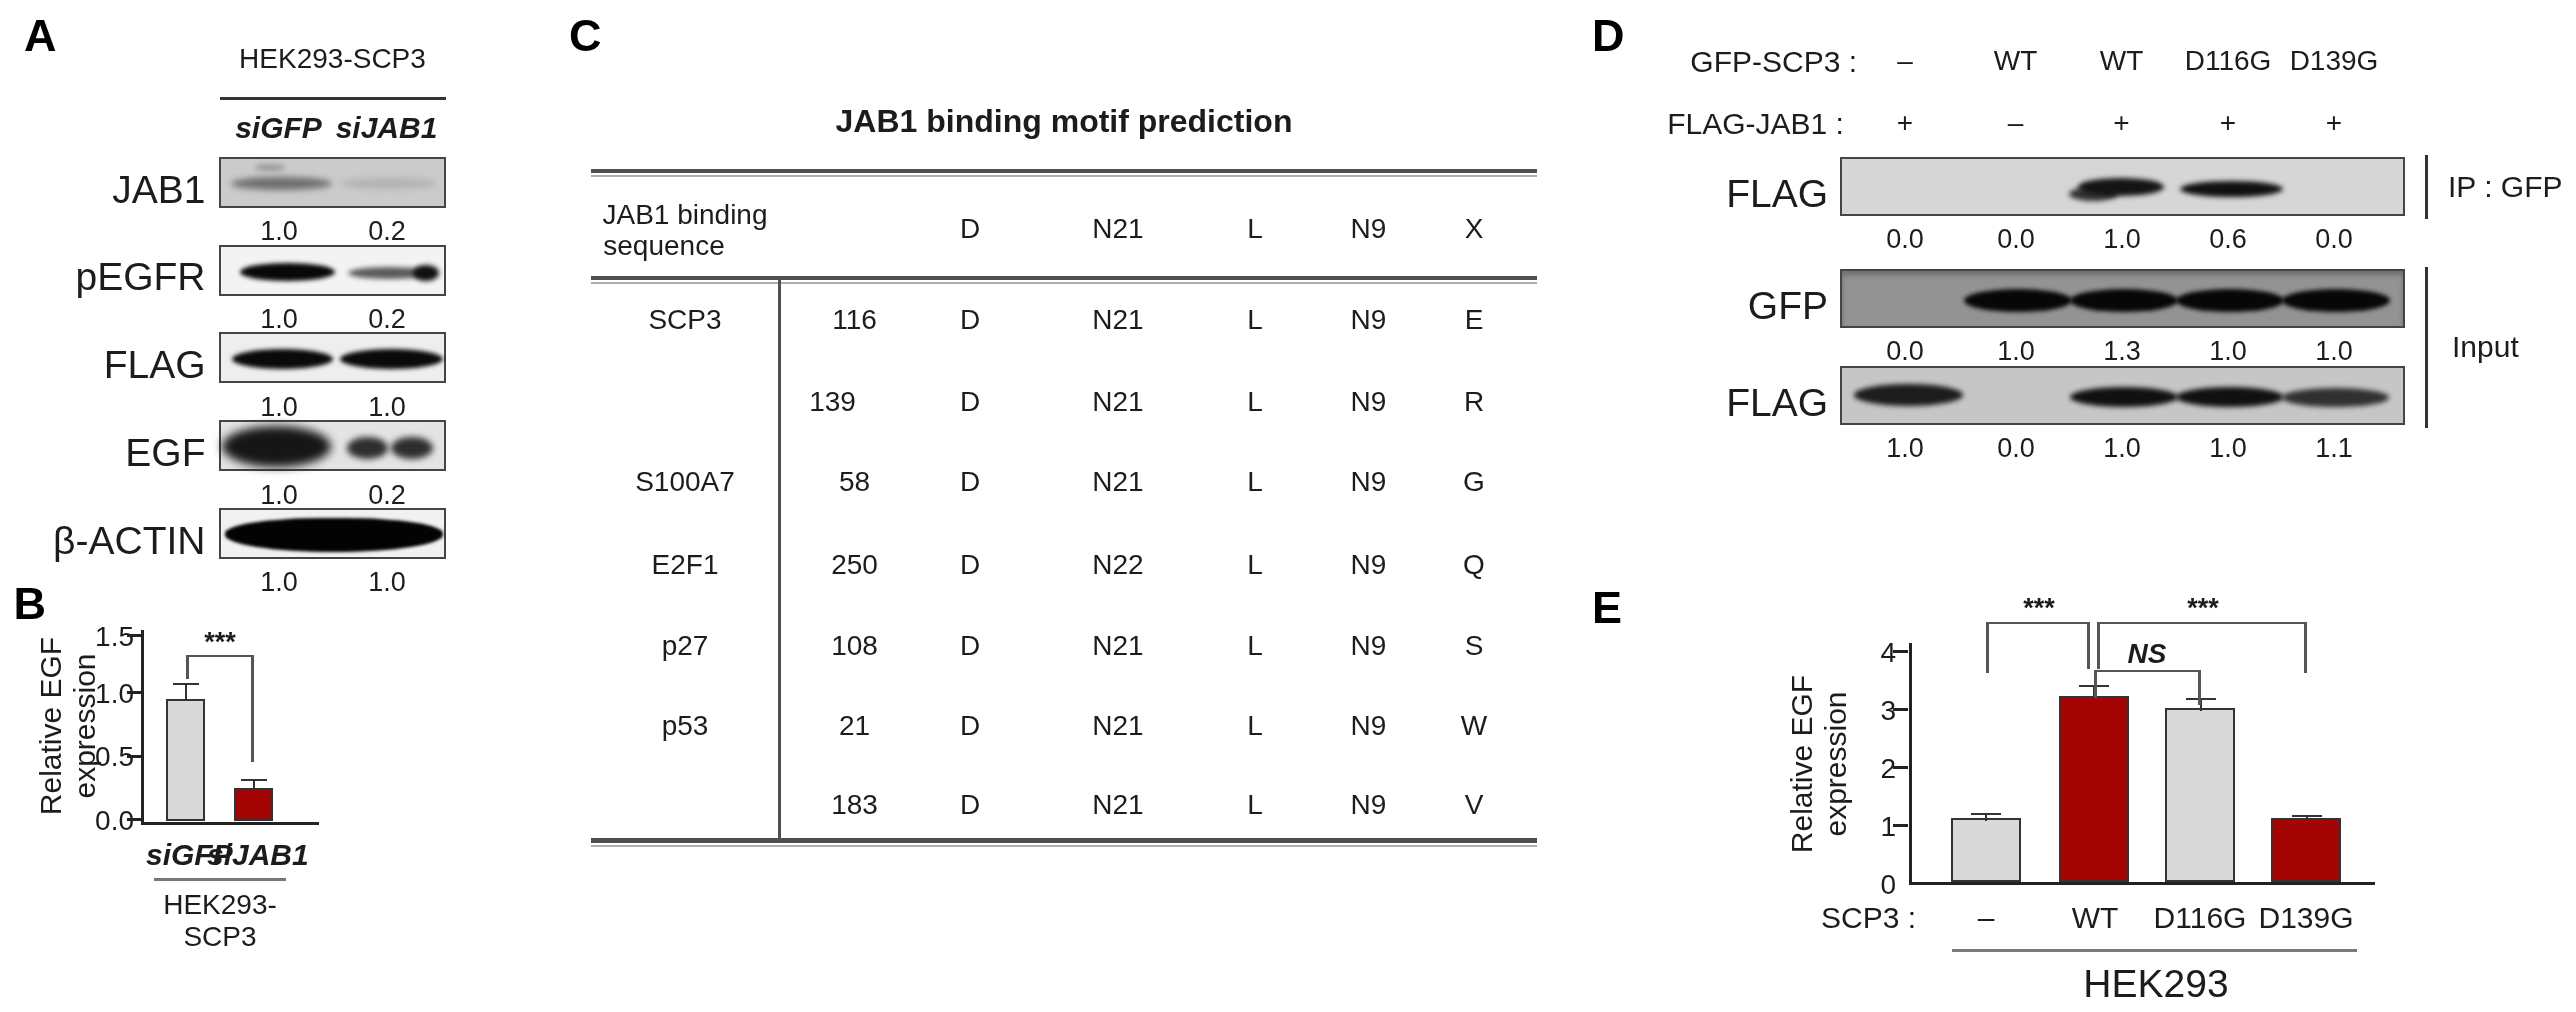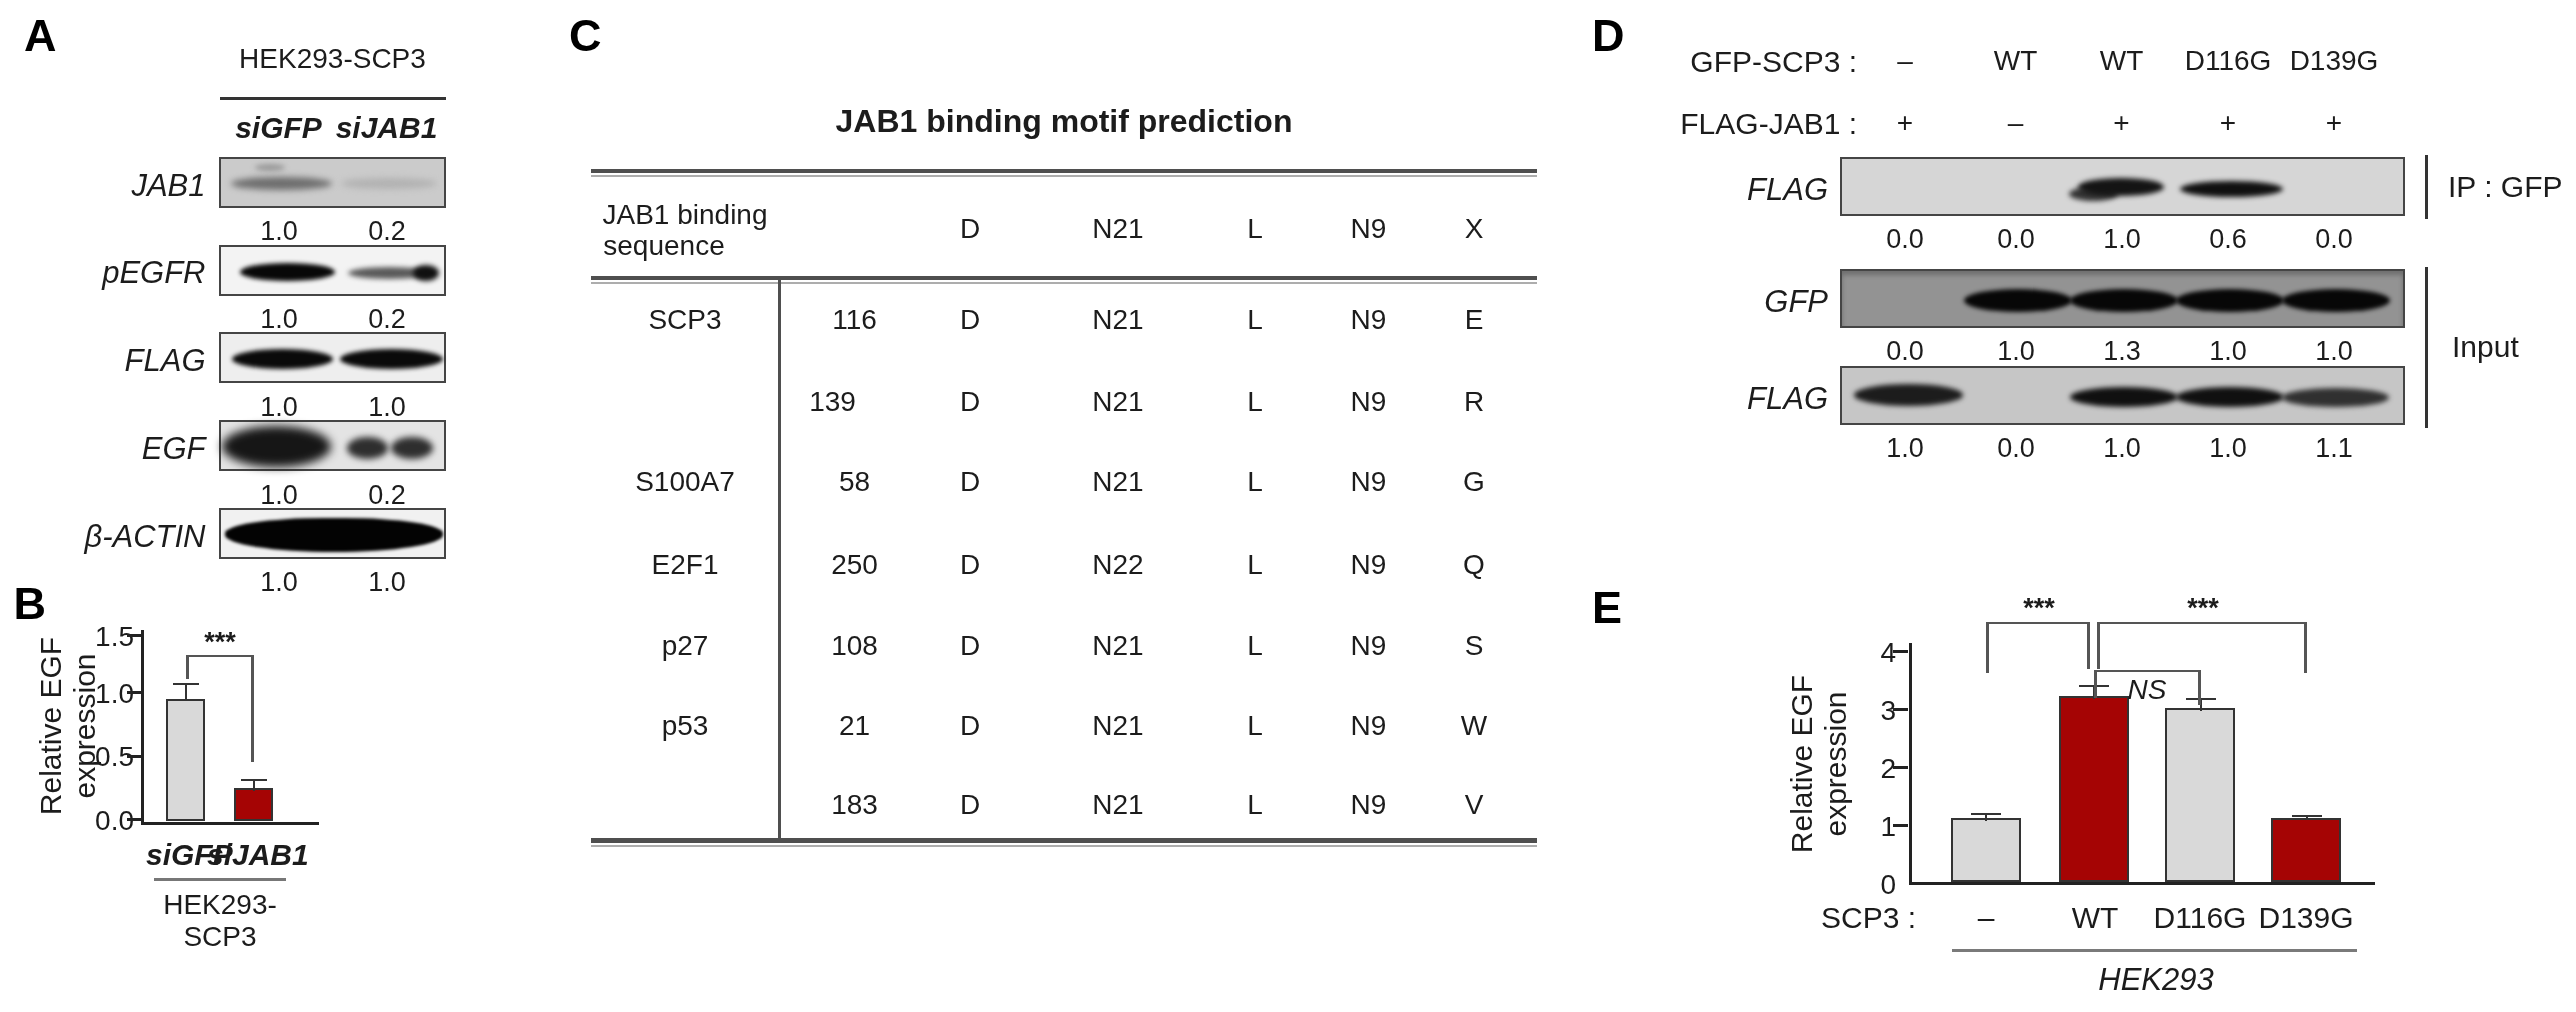--- a/index.html
+++ b/index.html
@@ -7,21 +7,21 @@
   .abs{position:absolute;}
   .panel-letter{font-size:45px;font-weight:bold;color:#000;}
   .ctr{text-align:center;}
   .rgt{text-align:right;}
   .italic{font-style:italic;}
   .blot{position:absolute;border:2px solid #454545;box-sizing:border-box;}
   .band{position:absolute;border-radius:50%;}
   .lbl44{font-size:30px;}
   .lbl42{font-size:28px;}
   .lbl40{font-size:27px;}
-  .lbl46{font-size:31px;font-style:italic;}
+  .lbl46{font-size:39px;}
   .blur2{filter:blur(1.4px);} .blur3{filter:blur(2px);} .blur4{filter:blur(2.7px);}
   .blur5{filter:blur(3.4px);} .blur7{filter:blur(4.7px);}
   .hline{position:absolute;background:#4f4f4f;}
   .hline-light{position:absolute;background:#adadad;}
   .axis{position:absolute;background:#222;}
   .bar{position:absolute;box-sizing:border-box;border:2px solid #333;}
   .errbar{position:absolute;border-top:2.7px solid #333;}
   .errbar .stem{position:absolute;left:50%;margin-left:-1.4px;top:0;width:2.7px;height:100%;background:#333;}
   .bracket{position:absolute;border-top:2.7px solid #555;}
   .tick{position:absolute;background:#555;width:2.7px;}
@@ -196,21 +196,21 @@
 
 <div class="abs panel-letter" style="left:1592px;top:9.5px;">D</div>
 
 <div class="abs rgt lbl44" style="left:1654px;top:45px;width:203px;">GFP-SCP3 :</div>
 <div class="abs ctr lbl42" style="left:1871px;top:45px;width:68px;">–</div>
 <div class="abs ctr lbl42" style="left:1975px;top:45px;width:81px;">WT</div>
 <div class="abs ctr lbl42" style="left:2081px;top:45px;width:81px;">WT</div>
 <div class="abs ctr lbl42" style="left:2174px;top:45px;width:108px;">D116G</div>
 <div class="abs ctr lbl42" style="left:2280px;top:45px;width:108px;">D139G</div>
 
-<div class="abs rgt lbl44" style="left:1654px;top:107px;width:203px;">FLAG-JAB1 :</div>
+<div class="abs rgt lbl44" style="left:1654px;top:107px;width:203px;text-align:center;">FLAG-JAB1 :</div>
 <div class="abs ctr lbl42" style="left:1871px;top:107px;width:68px;">+</div>
 <div class="abs ctr lbl42" style="left:1975px;top:107px;width:81px;">–</div>
 <div class="abs ctr lbl42" style="left:2081px;top:107px;width:81px;">+</div>
 <div class="abs ctr lbl42" style="left:2174px;top:107px;width:108px;">+</div>
 <div class="abs ctr lbl42" style="left:2280px;top:107px;width:108px;">+</div>
 
 <div class="abs rgt lbl46" style="left:1659px;top:172px;width:169px;">FLAG</div>
 <div class="blot" style="left:1840px;top:157px;width:565px;height:59px;background:#d6d6d6;">
   <div class="band blur4" style="left:227px;top:28px;width:49px;height:13.5px;background:#333;"></div>
   <div class="band blur4" style="left:236px;top:19px;width:86px;height:17.6px;background:#141414;"></div>
@@ -294,21 +294,21 @@
 <div class="tick" style="left:2087px;top:622px;height:47px;"></div>
 <div class="bracket" style="left:2097px;top:622px;width:209px;"></div>
 <div class="tick" style="left:2097px;top:622px;height:47px;"></div>
 <div class="tick" style="left:2304px;top:622px;height:51px;"></div>
 <div class="abs ctr lbl40" style="left:2005px;top:593px;width:68px;font-weight:700;">***</div>
 <div class="abs ctr lbl40" style="left:2169px;top:593px;width:68px;font-weight:700;">***</div>
 
 <div class="bracket" style="left:2094px;top:670px;width:106px;"></div>
 <div class="tick" style="left:2094px;top:670px;height:28px;"></div>
 <div class="tick" style="left:2198px;top:670px;height:35px;"></div>
-<div class="abs ctr lbl42 italic" style="left:2113px;top:638px;width:68px;font-weight:400;margin-top:36px;">NS</div>
+<div class="abs ctr lbl42 italic" style="left:2113px;top:638px;width:68px;font-weight:700;">NS</div>
 
 <div class="abs rgt lbl44" style="left:1781px;top:901px;width:135px;">SCP3 :</div>
 <div class="abs ctr lbl44" style="left:1952px;top:901px;width:68px;">–</div>
 <div class="abs ctr lbl44" style="left:2061px;top:901px;width:68px;">WT</div>
 <div class="abs ctr lbl44" style="left:2146px;top:901px;width:108px;">D116G</div>
 <div class="abs ctr lbl44" style="left:2252px;top:901px;width:108px;">D139G</div>
 <div class="abs" style="left:1952px;top:949px;width:405px;height:3.4px;background:#7a7a7a;"></div>
 <div class="abs ctr lbl46" style="left:2075px;top:962px;width:162px;">HEK293</div>
 
 

